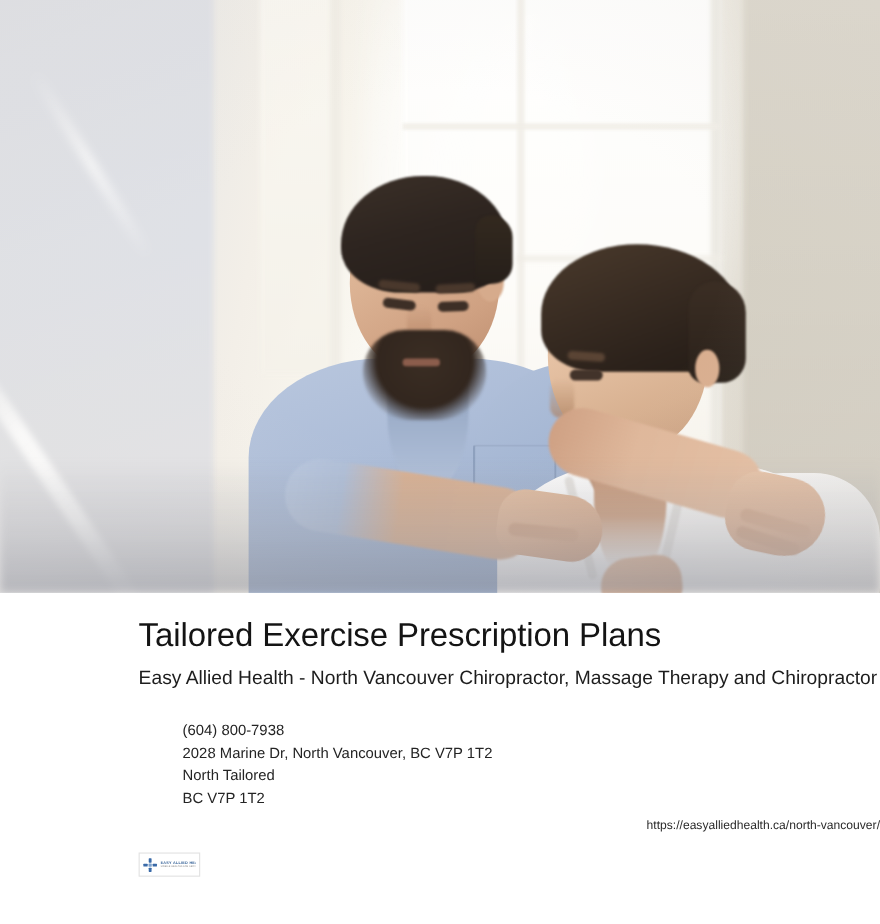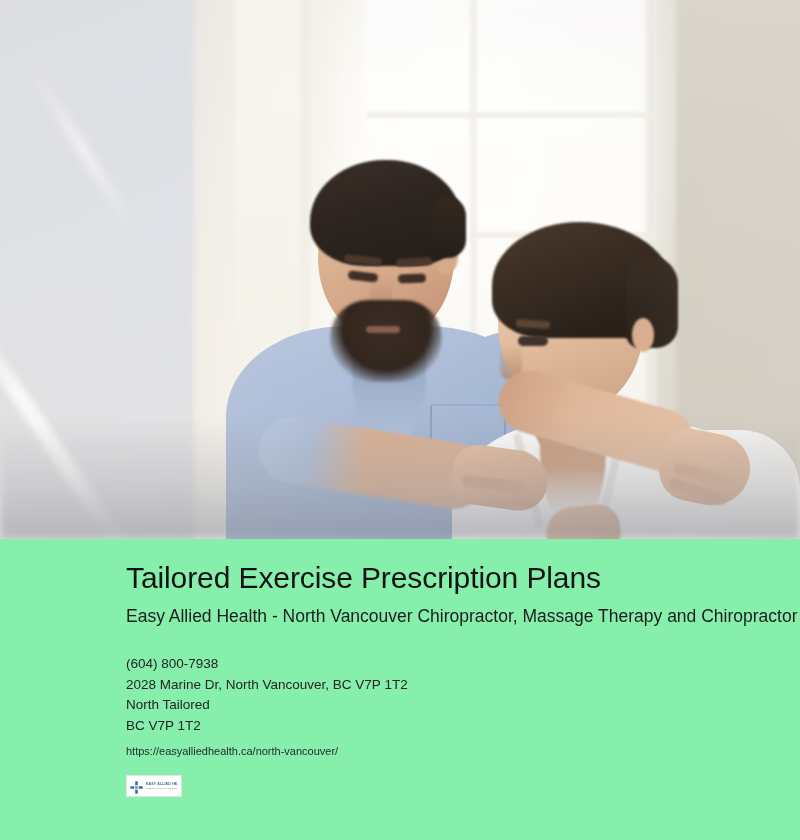--- a/index.html
+++ b/index.html
@@ -318,21 +318,21 @@
     pointer-events:none;
   }
 
   
   .info {
     position: absolute;
     left: 0;
     top: 539px;
     width: 800px;
     height: 301px;
-    background: #86efac;
+    background: #ffffff;
   }
   .info-inner {
     position: absolute;
     left: 126px;
     top: 0;
     right: 0;
   }
   .title {
     margin: 0;
     padding: 21px 0 0 0;
@@ -354,27 +354,29 @@
   }
   .contact {
     margin: 0;
     padding: 26px 0 0 0;
     list-style: none;
   }
   .contact li {
     font-size: 13.5px;
     line-height: 20.5px;
     color: #242424;
+    margin-left: 40px;
   }
   .url {
     margin: 0;
     padding: 8px 0 0 0;
     font-size: 11px;
     line-height: 15px;
     color: #2a2a2a;
+    text-align: right;
   }
 
   
   .badge {
     margin-top: 16px;
     width: 56px;
     height: 22px;
     background: #ffffff;
     border: 1px solid #e2e2e2;
     display: flex;

